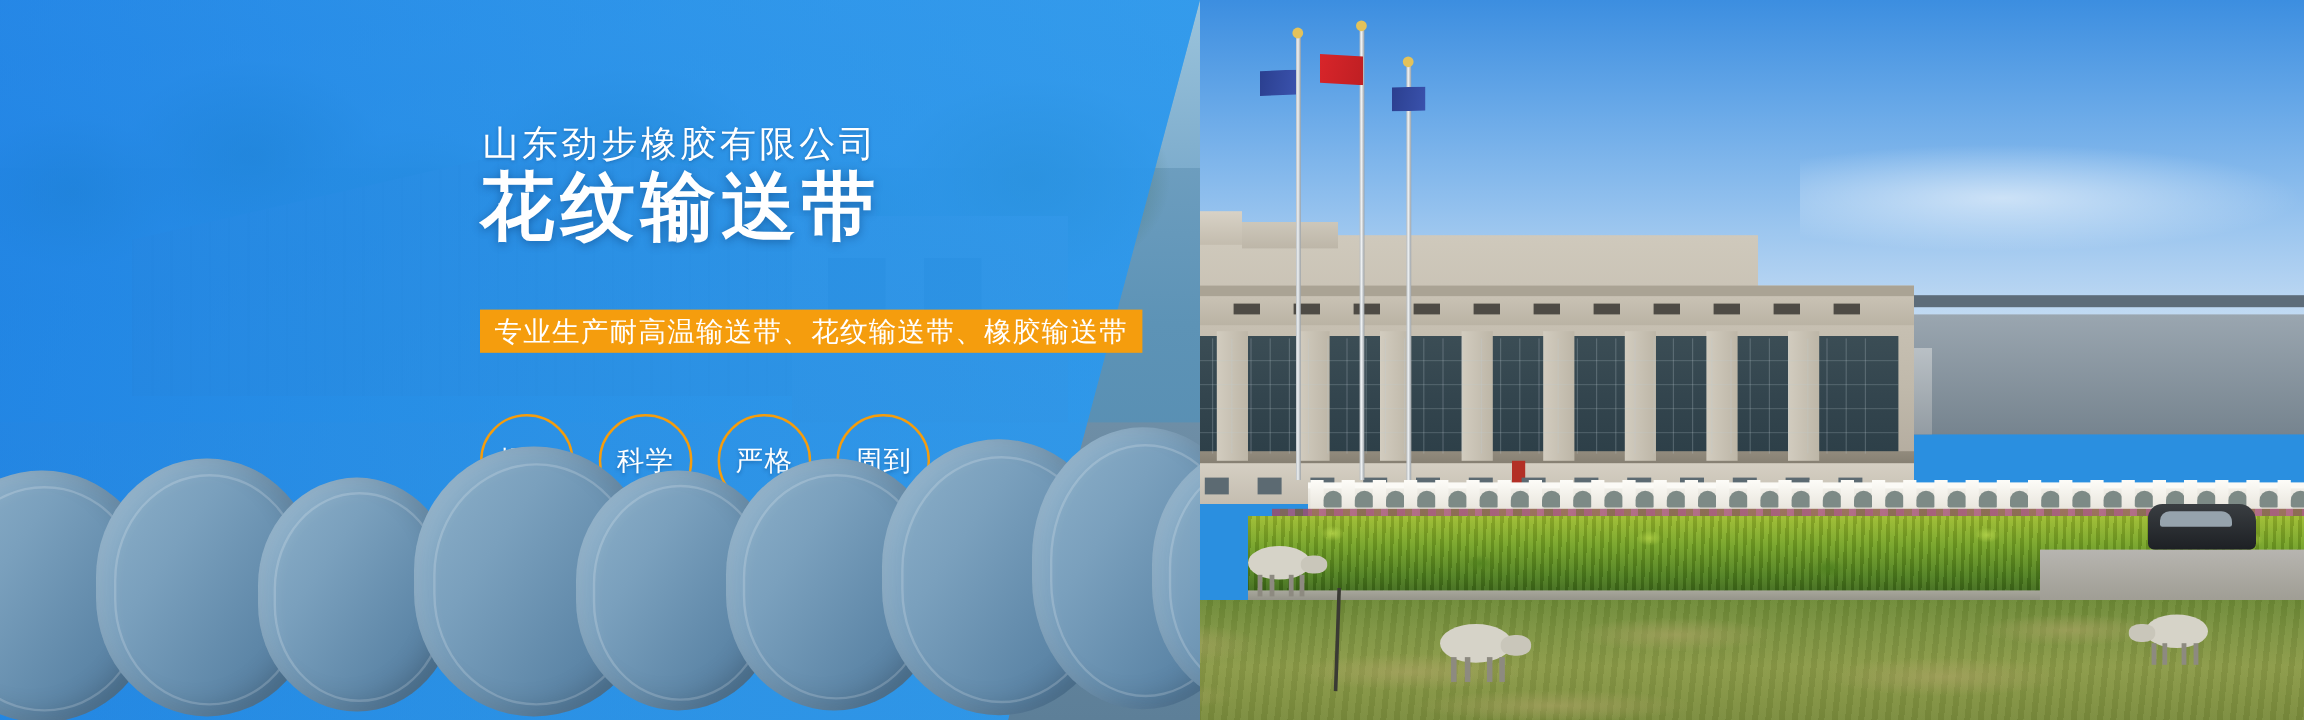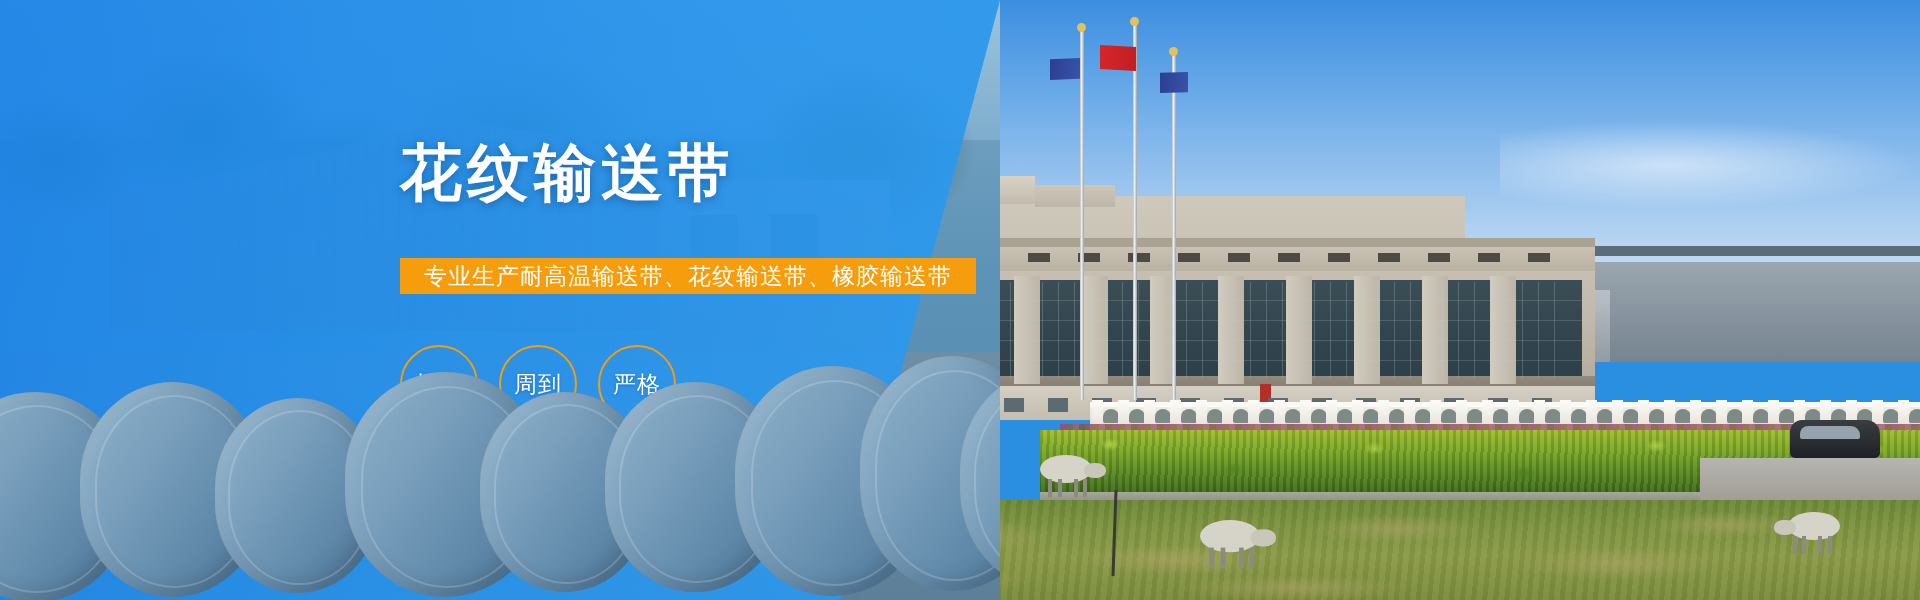--- a/index.html
+++ b/index.html
@@ -275,21 +275,21 @@
   .headline{
     position:absolute;left:400px;top:140px;
     font-size:62px;font-weight:bold;letter-spacing:5px;color:#ffffff;
     line-height:1.05;
     text-shadow:0 2px 8px rgba(0,40,90,.4);
     white-space:nowrap;
   }
   .orange-bar{
     position:absolute;left:400px;top:258px;
     height:36px;line-height:36px;
-    padding:0 24px;
+    padding:0 12px;
     background:#f59d0d;
     color:#ffffff;font-size:23px;letter-spacing:1px;
     white-space:nowrap;
   }
   .circles{
     position:absolute;left:400px;top:345px;
     display:flex;gap:21px;
   }
   .circle{
     width:78px;height:78px;border-radius:50%;
@@ -573,28 +573,32 @@
         <div class="roll" style="left:735px;top:366px;width:195px;height:230px;z-index:16;"></div>
         <div class="roll" style="left:860px;top:356px;width:185px;height:235px;z-index:17;"></div>
         <div class="roll" style="left:960px;top:372px;width:170px;height:215px;z-index:18;"></div>
       </div>
   </div>
 
   <div class="blue-overlay"></div>
   <div class="blue-overlay-solid"></div>
 
   <div class="content">
+    <div class="sub-top">山东劲步橡胶有限公司</div>
     <div class="headline">花纹输送带</div>
     <div class="orange-bar">专业生产耐高温输送带、花纹输送带、橡胶输送带</div>
     <div class="circles" id="circles">
         <div class="circle">
           <span>规范</span>
         </div>
         <div class="circle">
-          <span>周到</span>
+          <span>科学</span>
         </div>
         <div class="circle">
           <span>严格</span>
         </div>
+        <div class="circle">
+          <span>周到</span>
+        </div>
       </div>
   </div>
 
 </div>
 
 </body></html>

